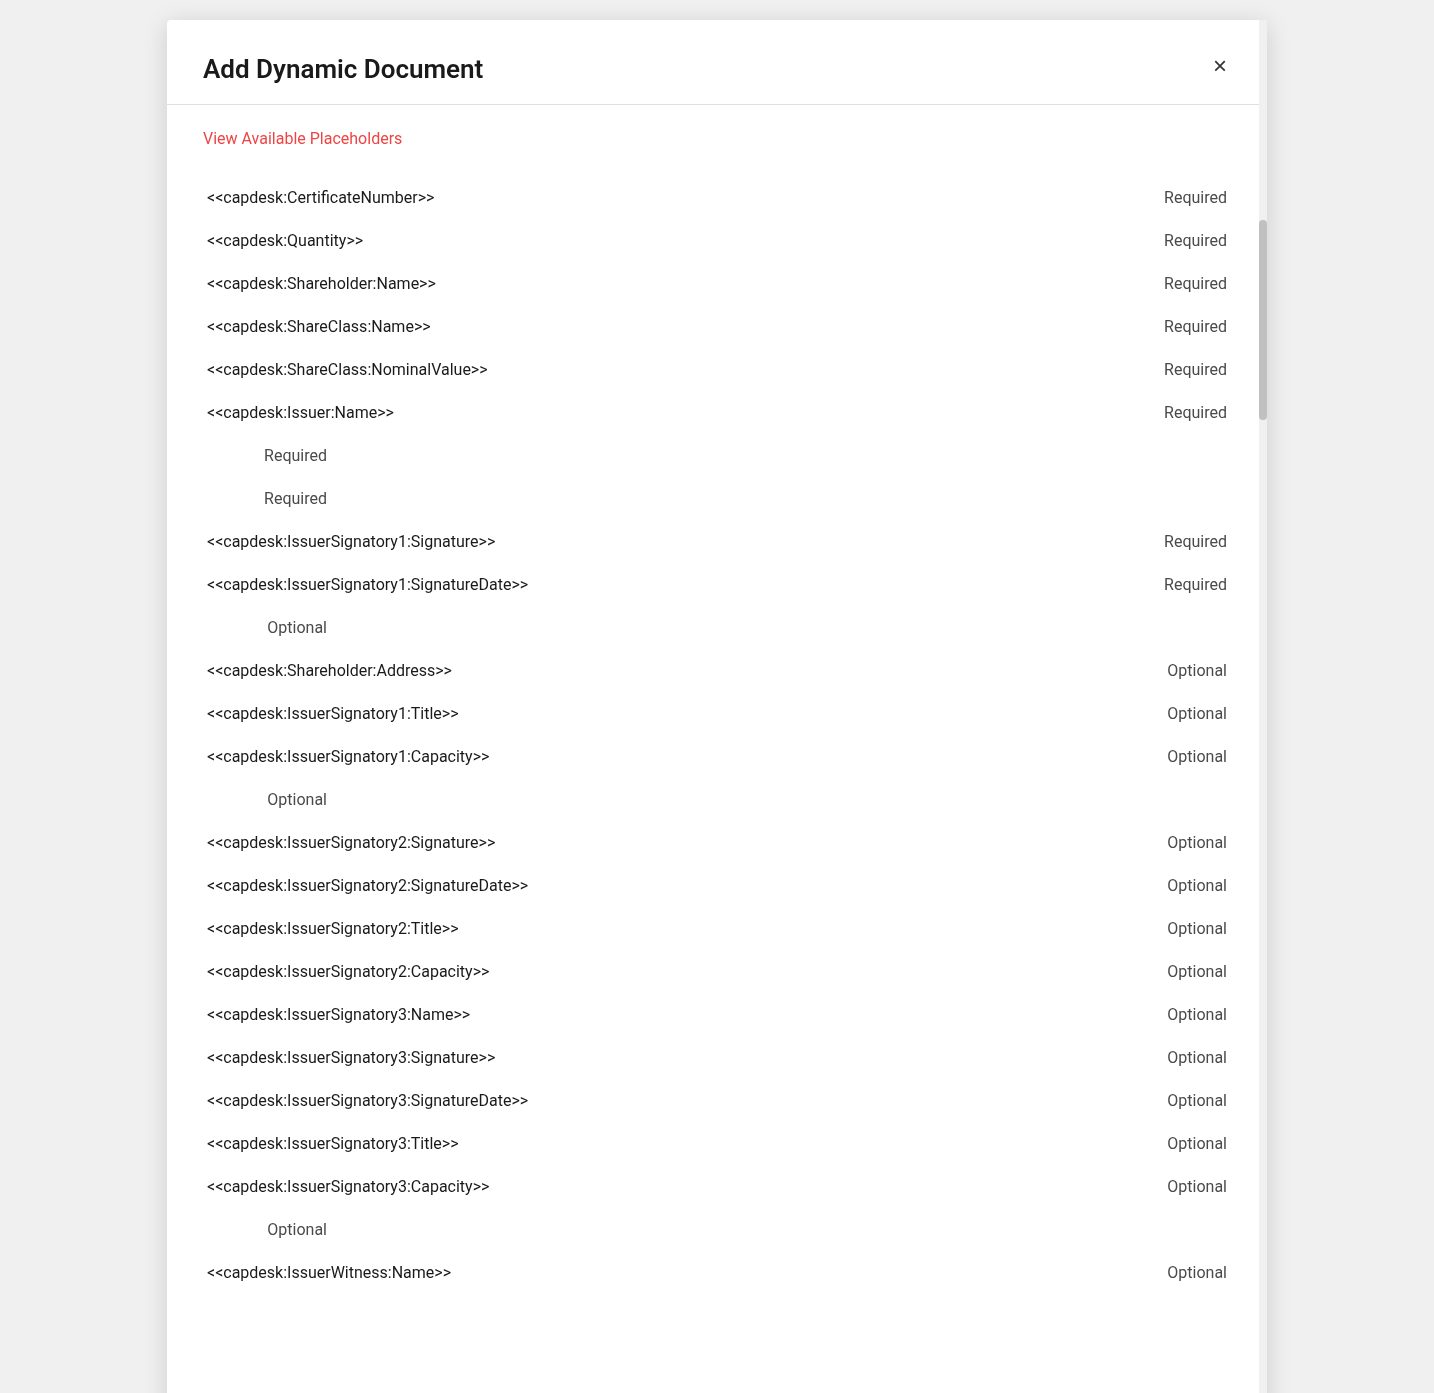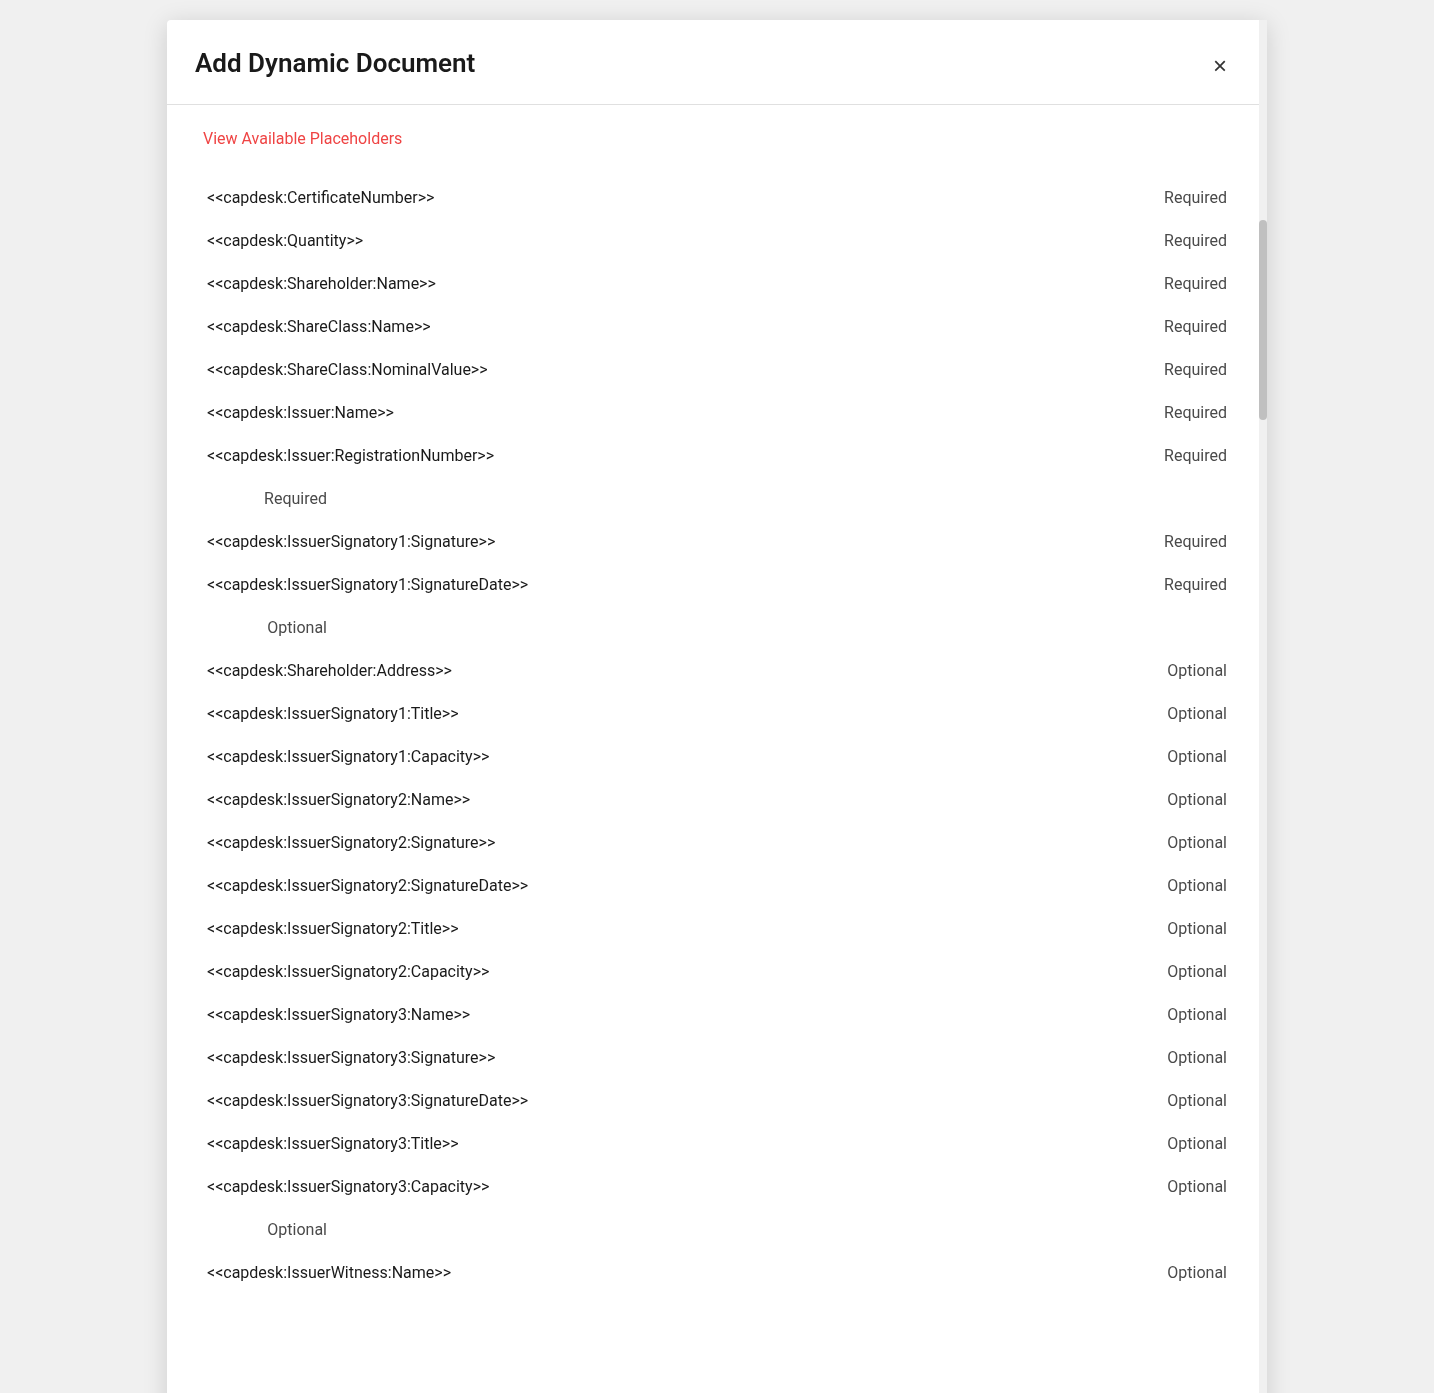--- a/index.html
+++ b/index.html
@@ -23,23 +23,23 @@
       min-height: 1393px;
       border-radius: 4px;
       box-shadow: 0 4px 24px rgba(0,0,0,0.15);
       display: flex;
       flex-direction: column;
       position: relative;
     }
 
     .modal-header {
       display: flex;
-      align-items: flex-start;
+      align-items: flex-end;
       justify-content: space-between;
-      padding: 28px 36px 20px 28px;
+      padding: 28px 36px 20px 36px;
       border-bottom: 1px solid #e0e0e0;
     }
 
     .modal-title {
       font-size: 26px;
       font-weight: 600;
       color: #1a1a1a;
     }
 
     .close-button {
@@ -144,21 +144,20 @@
         </div>
         <div class="placeholder-row">
           <span class="placeholder-name">&lt;&lt;capdesk:ShareClass:NominalValue&gt;&gt;</span>
           <span class="placeholder-status">Required</span>
         </div>
         <div class="placeholder-row">
           <span class="placeholder-name">&lt;&lt;capdesk:Issuer:Name&gt;&gt;</span>
           <span class="placeholder-status">Required</span>
         </div>
         <div class="placeholder-row">
-          <span class="placeholder-name">&lt;&lt;capdesk:Issuer:RegistrationNumber&gt;&gt;</span>
           <span class="placeholder-status">Required</span>
         </div>
         <div class="placeholder-row">
           <span class="placeholder-status">Required</span>
         </div>
         <div class="placeholder-row">
           <span class="placeholder-name">&lt;&lt;capdesk:IssuerSignatory1:Signature&gt;&gt;</span>
           <span class="placeholder-status">Required</span>
         </div>
         <div class="placeholder-row">
@@ -174,21 +173,20 @@
         </div>
         <div class="placeholder-row">
           <span class="placeholder-name">&lt;&lt;capdesk:IssuerSignatory1:Title&gt;&gt;</span>
           <span class="placeholder-status">Optional</span>
         </div>
         <div class="placeholder-row">
           <span class="placeholder-name">&lt;&lt;capdesk:IssuerSignatory1:Capacity&gt;&gt;</span>
           <span class="placeholder-status">Optional</span>
         </div>
         <div class="placeholder-row">
-          <span class="placeholder-name">&lt;&lt;capdesk:IssuerSignatory2:Name&gt;&gt;</span>
           <span class="placeholder-status">Optional</span>
         </div>
         <div class="placeholder-row">
           <span class="placeholder-name">&lt;&lt;capdesk:IssuerSignatory2:Signature&gt;&gt;</span>
           <span class="placeholder-status">Optional</span>
         </div>
         <div class="placeholder-row">
           <span class="placeholder-name">&lt;&lt;capdesk:IssuerSignatory2:SignatureDate&gt;&gt;</span>
           <span class="placeholder-status">Optional</span>
         </div>

